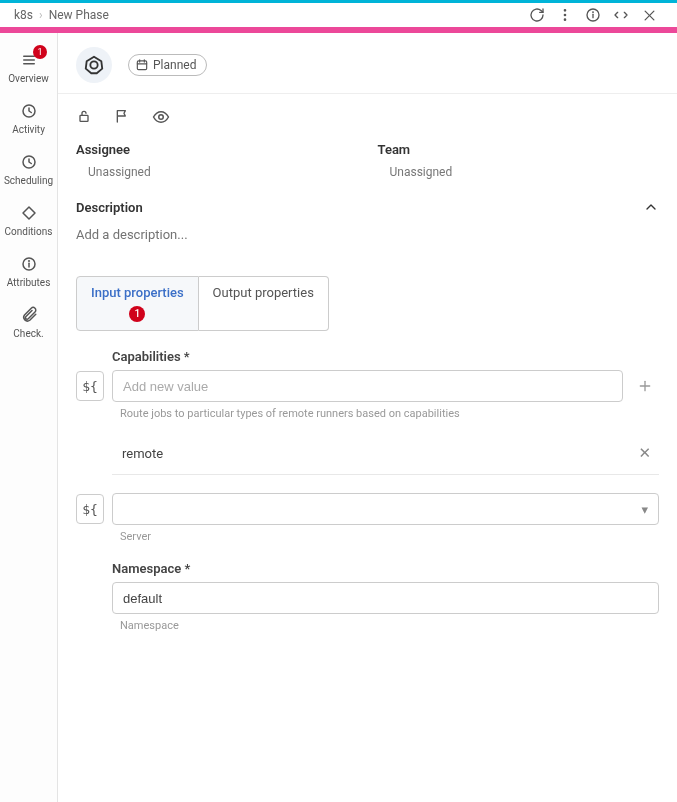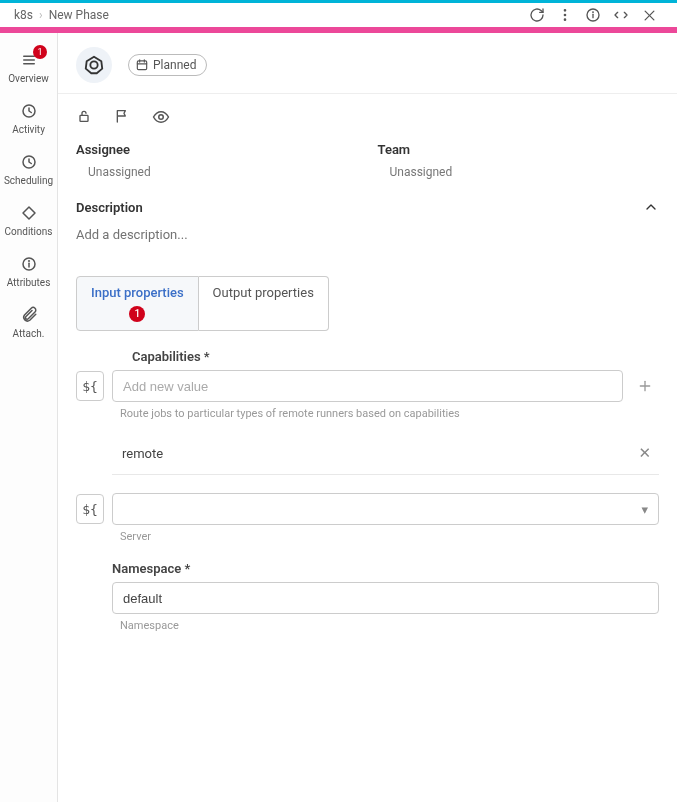--- a/index.html
+++ b/index.html
@@ -195,21 +195,21 @@
   .form-block {
     padding: 18px 18px 0;
   }
   .field-row { margin-bottom: 18px; }
   .field-label {
     font-size: 13px;
     font-weight: 600;
     color: #444;
     margin-bottom: 6px;
     display:block;
-    margin-left: 56px;
+    margin-left: 36px;
   }
   .field-control-row {
     display: flex;
     align-items: center;
     gap: 8px;
   }
   .var-btn {
     width: 28px; height: 30px;
     border: 1px solid #ccc;
     border-radius: 4px;
@@ -348,21 +348,21 @@
           <circle cx="12" cy="12" r="8"></circle>
           <line x1="12" y1="11" x2="12" y2="16"></line>
           <circle cx="12" cy="8" r="0.5"></circle>
         </svg>
       <span class="nav-label">Attributes</span>
     </div>
     <div class="nav-item">
       <svg width="18" height="18" viewBox="0 0 24 24">
           <path d="M21 11l-8 8a5 5 0 0 1-7-7l9-9a3.5 3.5 0 0 1 5 5l-9 9a2 2 0 0 1-3-3l8-8"></path>
         </svg>
-      <span class="nav-label">Attach.</span>
+      <span class="nav-label">Check.</span>
     </div>
   </div>
 
   <div class="content">
     <div class="header-row">
       <div class="logo-circle">
         <svg viewBox="0 0 24 24" stroke="#326ce5">
             <polygon points="12 3 20 8 21 16 15 21 9 21 3 16 4 8"></polygon>
             <circle cx="12" cy="12" r="4"></circle>
           </svg>

